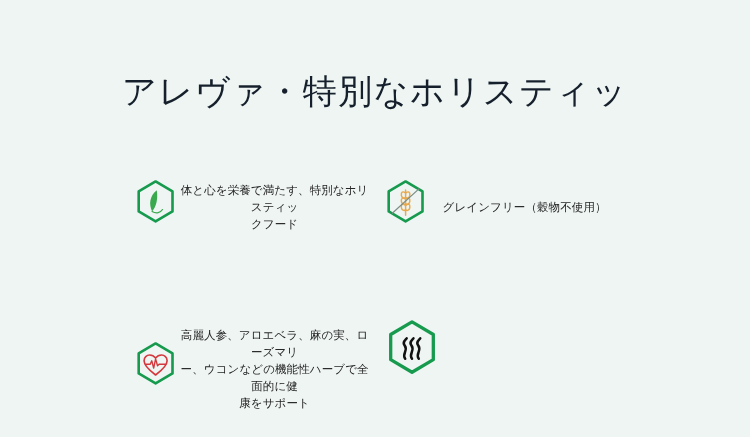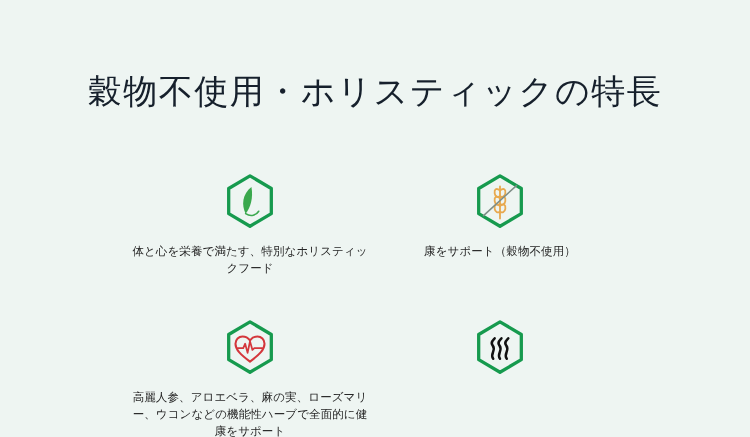--- a/index.html
+++ b/index.html
@@ -47,21 +47,21 @@
     display: flex;
     justify-content: center;
     align-items: flex-start;
   }
   .row-top    { top: 172px; }
   .row-bottom { top: 318px; }
 
   .feature {
     width: 250px;
     display: flex;
-    flex-direction: column;
+    flex-direction: row;
     align-items: center;
     box-sizing: border-box;
     padding: 0 6px;
   }
 
   .feature-icon {
     width: 62px;
     height: 62px;
     display: block;
   }
@@ -78,21 +78,21 @@
   }
 
   
   .feature.wide-cap .feature-caption { white-space: nowrap; }
 </style>
 </head>
 <body>
 
 <div class="page">
 
-  <h1 class="page-title">穀物不使用・ホリスティックの特長</h1>
+  <h1 class="page-title">アレヴァ・特別なホリスティッ</h1>
 
   <div class="row row-top">
 
     <div class="feature">
       <svg class="feature-icon" viewBox="0 0 64 64" aria-hidden="true">
         <polygon points="32,4 54,17 54,43 32,56 10,43 10,17" fill="none" stroke="#169a4e" stroke-width="3.4" stroke-linejoin="round"></polygon>
         <path d="M33.5 15.5 C24 23 23 34 27.5 43 C32.5 37 35.5 27 33.5 15.5 Z" fill="#3aa84d"></path>
         <path d="M27.5 43 C33 46.5 38.5 44.5 41 40.5" fill="none" stroke="#3aa84d" stroke-width="1.6" stroke-linecap="round"></path>
       </svg>
       <div class="feature-caption">体と心を栄養で満たす、特別なホリスティッ
@@ -107,21 +107,21 @@
           <line x1="32" y1="15" x2="32" y2="48"></line>
           <path d="M32 19 C28 16 26 18 26.5 22 C27 25.5 30 26.5 32 25"></path>
           <path d="M32 19 C36 16 38 18 37.5 22 C37 25.5 34 26.5 32 25"></path>
           <path d="M32 27 C28 24 26 26 26.5 30 C27 33.5 30 34.5 32 33"></path>
           <path d="M32 27 C36 24 38 26 37.5 30 C37 33.5 34 34.5 32 33"></path>
           <path d="M32 35 C28 32 26 34 26.5 38 C27 41.5 30 42.5 32 41"></path>
           <path d="M32 35 C36 32 38 34 37.5 38 C37 41.5 34 42.5 32 41"></path>
         </g>
         <line x1="15" y1="45" x2="49" y2="14" stroke="#7d8d86" stroke-width="1.6" stroke-linecap="round"></line>
       </svg>
-      <div class="feature-caption">康をサポート（穀物不使用）</div>
+      <div class="feature-caption">グレインフリー（穀物不使用）</div>
     </div>
 
   </div>
 
   <div class="row row-bottom">
 
     <div class="feature">
       <svg class="feature-icon" viewBox="0 0 64 64" aria-hidden="true">
         <polygon points="32,4 54,17 54,43 32,56 10,43 10,17" fill="none" stroke="#169a4e" stroke-width="3.4" stroke-linejoin="round"></polygon>
         <path d="M32 45 C22 37.5 17 32.5 17 26.5 C17 22 20.4 19 24.3 19 C27 19 30 20.4 32 23 C34 20.4 37 19 39.7 19 C43.6 19 47 22 47 26.5 C47 32.5 42 37.5 32 45 Z" fill="none" stroke="#d4373c" stroke-width="2.1" stroke-linejoin="round"></path>

